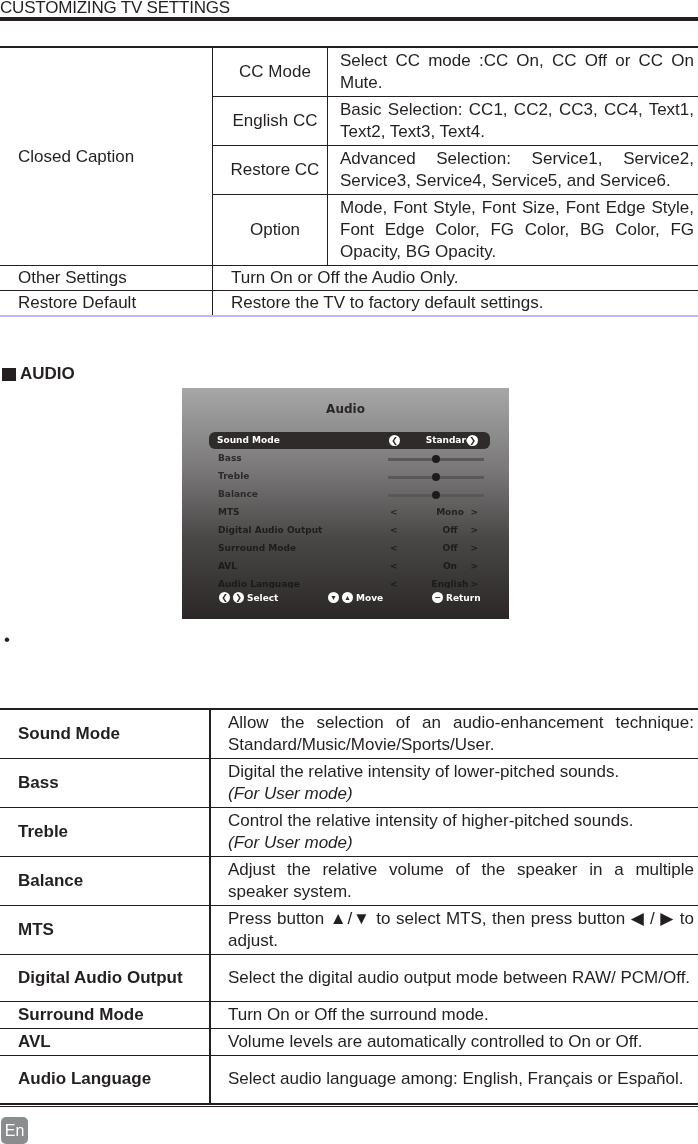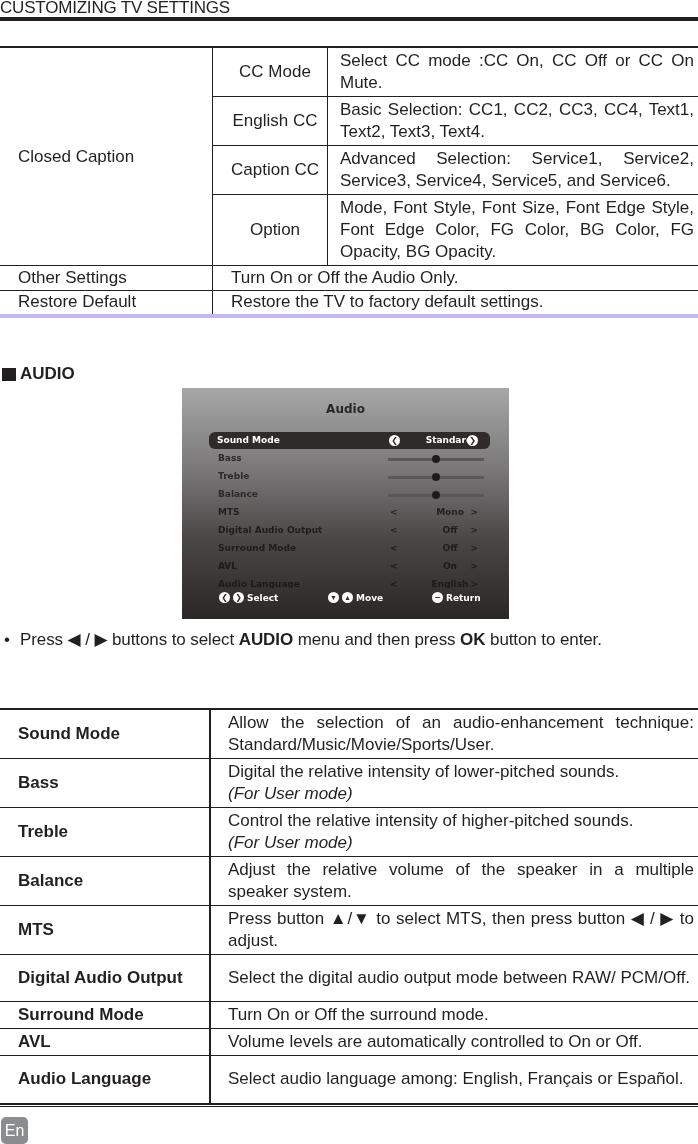--- a/index.html
+++ b/index.html
@@ -4,21 +4,21 @@
 <style>
   html, body { margin:0; padding:0; background:#ffffff; }
   body { width:698px; height:1144px; position:relative; overflow:hidden;
          font-family:"Liberation Sans", sans-serif; color:#231f20; }
   .header-title { position:absolute; left:0; top:-2px; font-size:17px; letter-spacing:-0.2px; color:#231f20; }
   .header-rule { position:absolute; left:0; top:17px; width:698px; height:4px; background:#231f20; }
 
   table.cc { position:absolute; left:0; top:46px; width:698px; border-collapse:collapse; font-size:17px; }
   table.cc td { border-top:1px solid #231f20; padding:0; vertical-align:middle; line-height:22px; }
   table.cc tr:first-child td { border-top:2px solid #231f20; }
-  table.cc tr.last td { border-bottom:4px solid #c4b5fd; }
+  table.cc tr.last td { border-bottom:2px solid #c4b5fd; }
   .c1 { width:194px; font-weight:normal; padding-left:18px !important; }
   .vl { border-left:1px solid #231f20; }
   .c2 { width:104px; padding-left:10px !important;text-align:center; }
   .c3 { padding:2px 4px 2px 12px !important; text-align:justify; text-align-last:left; }
   .c23 { padding-left:18px !important; }
 
   .section-head { position:absolute; left:2px; top:364px; font-size:17px; font-weight:bold; display:flex; align-items:center; }
   .section-head .sq { width:14px; height:13px; background:#231f20; margin-right:4px; display:inline-block; }
 
   .tv { position:absolute; left:182px; top:388px; width:327px; height:231px;
@@ -65,21 +65,21 @@
       <tr style="height:49px;">
     <td class="c1" rowspan="4">Closed Caption</td>
     <td class="c2 vl">CC Mode</td>
     <td class="c3 vl">Select CC mode :CC On, CC Off or CC On Mute.</td>
   </tr>
   <tr style="height:46px;">
     <td class="c2 vl">English CC</td>
     <td class="c3 vl">Basic Selection: CC1, CC2, CC3, CC4, Text1, Text2, Text3, Text4.</td>
   </tr>
   <tr style="height:47px;">
-    <td class="c2 vl">Caption CC</td>
+    <td class="c2 vl">Restore CC</td>
     <td class="c3 vl">Advanced Selection: Service1, Service2, Service3, Service4, Service5, and Service6.</td>
   </tr>
   <tr style="height:69px;">
     <td class="c2 vl">Option</td>
     <td class="c3 vl">Mode, Font Style, Font Size, Font Edge Style, Font Edge Color, FG Color, BG Color, FG Opacity, BG Opacity.</td>
   </tr>
   <tr style="height:25px;">
     <td class="c1">Other Settings</td>
     <td class="c23 vl" colspan="2">Turn On or Off the Audio Only.</td>
   </tr>
@@ -167,21 +167,20 @@
   </div>
   <div class="tv-foot" style="left:250px;">
     <span class="circ">−</span>
     <span>Return</span>
   </div>
 </div>
 
 <div class="bullet">
   <span class="b">•</span>
   <div class="txt">
-    <p style="white-space:nowrap; letter-spacing:-0.1px;"><span>Press ◀ / ▶ buttons to select </span><b>AUDIO</b><span> menu and then press </span><b>OK</b><span> button to enter.</span></p>
   </div>
 </div>
 
 <table class="audio">
   <tbody>
       <tr style="height:47px;">
     <td class="a1">Sound Mode</td>
     <td class="a2">Allow the selection of an audio-enhancement technique: Standard/Music/Movie/Sports/User.</td>
   </tr>
   <tr style="height:47px;">

